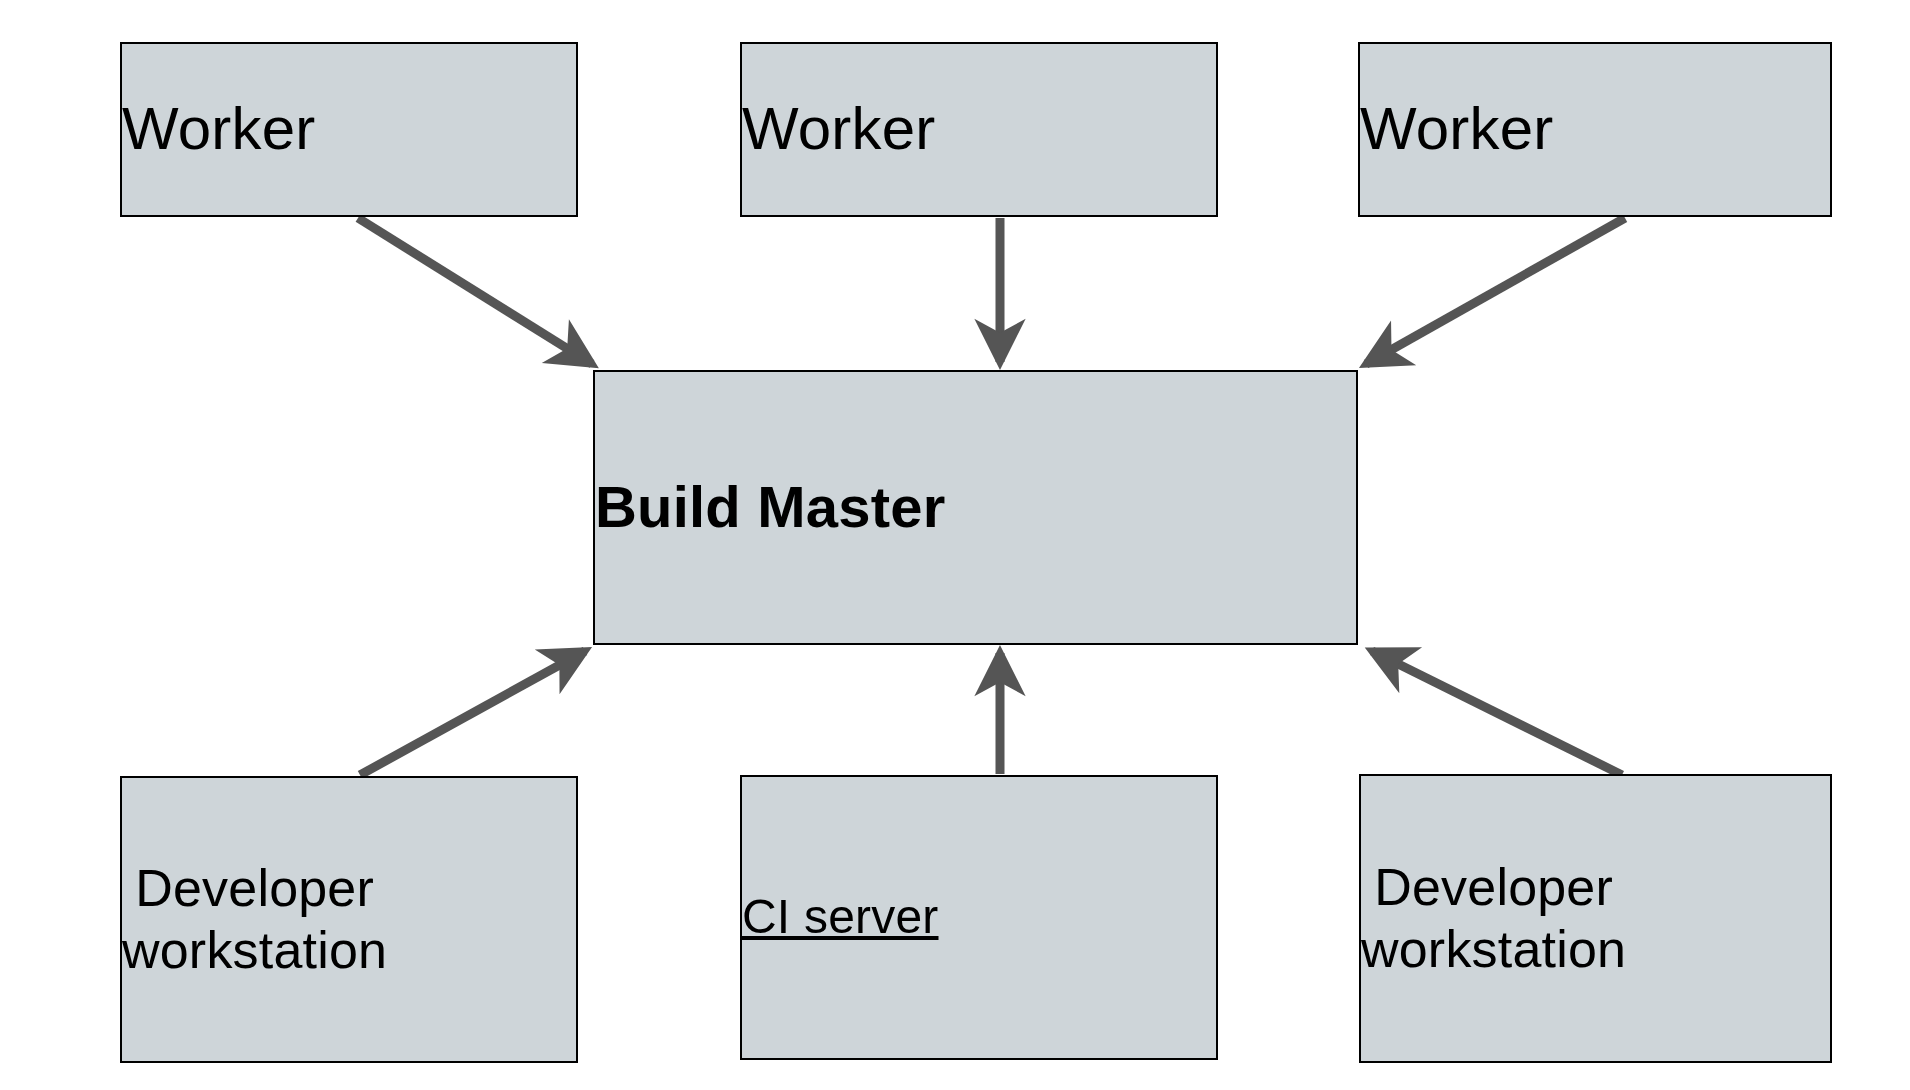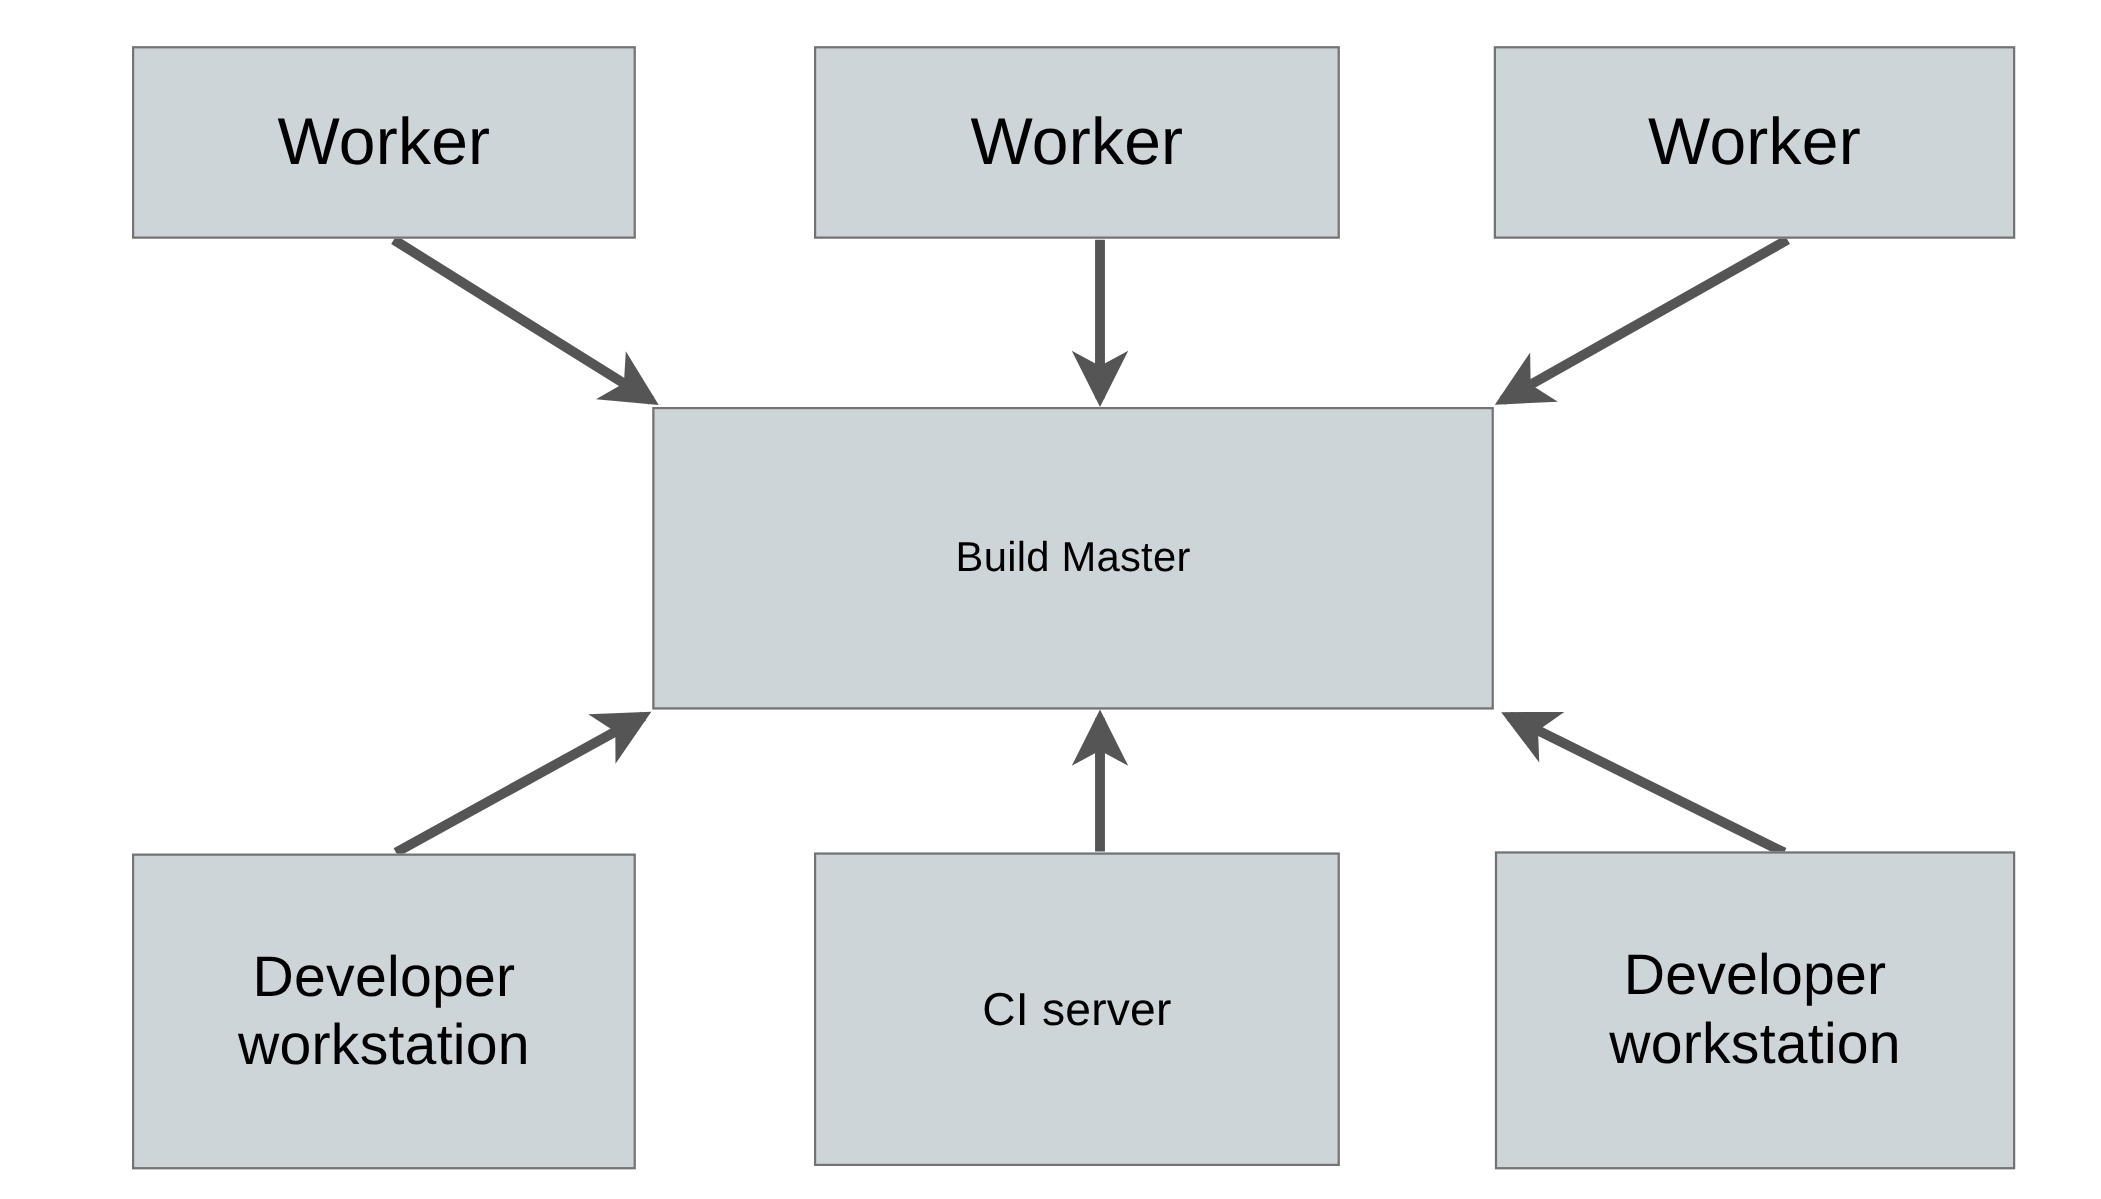--- a/index.html
+++ b/index.html
@@ -25,46 +25,45 @@
     left: 0;
     top: 0;
     width: 1910px;
     height: 1090px;
     pointer-events: none;
   }
   .node {
     position: absolute;
     box-sizing: border-box;
     background: #ced5d9;
-    border: 2px solid #737373;
+    border: 2px solid #000000;
     display: flex;
     align-items: center;
-    justify-content: center;
     text-align: center;
   }
   .node-label {
     color: #000000;
     font-weight: 400;
     line-height: 1.18;
     white-space: pre-line;
     letter-spacing: 0.2px;
   }
   
   #node-worker-1 { left: 120px; top: 42px;  width: 458px; height: 175px; }
   #node-worker-2 { left: 740px; top: 42px;  width: 478px; height: 175px; }
   #node-worker-3 { left: 1358px; top: 42px; width: 474px; height: 175px; }
   #node-build-master { left: 593px; top: 370px; width: 765px; height: 275px; }
   #node-dev-workstation-left  { left: 120px;  top: 776px; width: 458px; height: 287px; }
   #node-ci-server             { left: 740px;  top: 775px; width: 478px; height: 285px; }
   #node-dev-workstation-right { left: 1359px; top: 774px; width: 473px; height: 289px; }
 
   .label-worker { font-size: 60px; }
-  .label-build-master { font-size: 38px; }
+  .label-build-master { font-size: 58px; font-weight: bold; }
   .label-workstation { font-size: 52px; }
-  .label-ci-server { font-size: 42px; }
+  .label-ci-server { font-size: 48px; text-decoration: underline; }
 </style>
 </head>
 <body>
 
 <div id="diagram-canvas">
 
   <svg id="arrow-layer" viewBox="0 0 1910 1090" width="1910" height="1090" xmlns="http://www.w3.org/2000/svg">
     <defs>
       <marker id="arrowhead" markerWidth="6.2" markerHeight="6.2" refX="5.0" refY="3.1" orient="auto" markerUnits="strokeWidth">
         <path d="M 0.2,0.25 L 5.9,3.1 L 0.2,5.95 L 1.75,3.1 Z" fill="#555555"></path>

